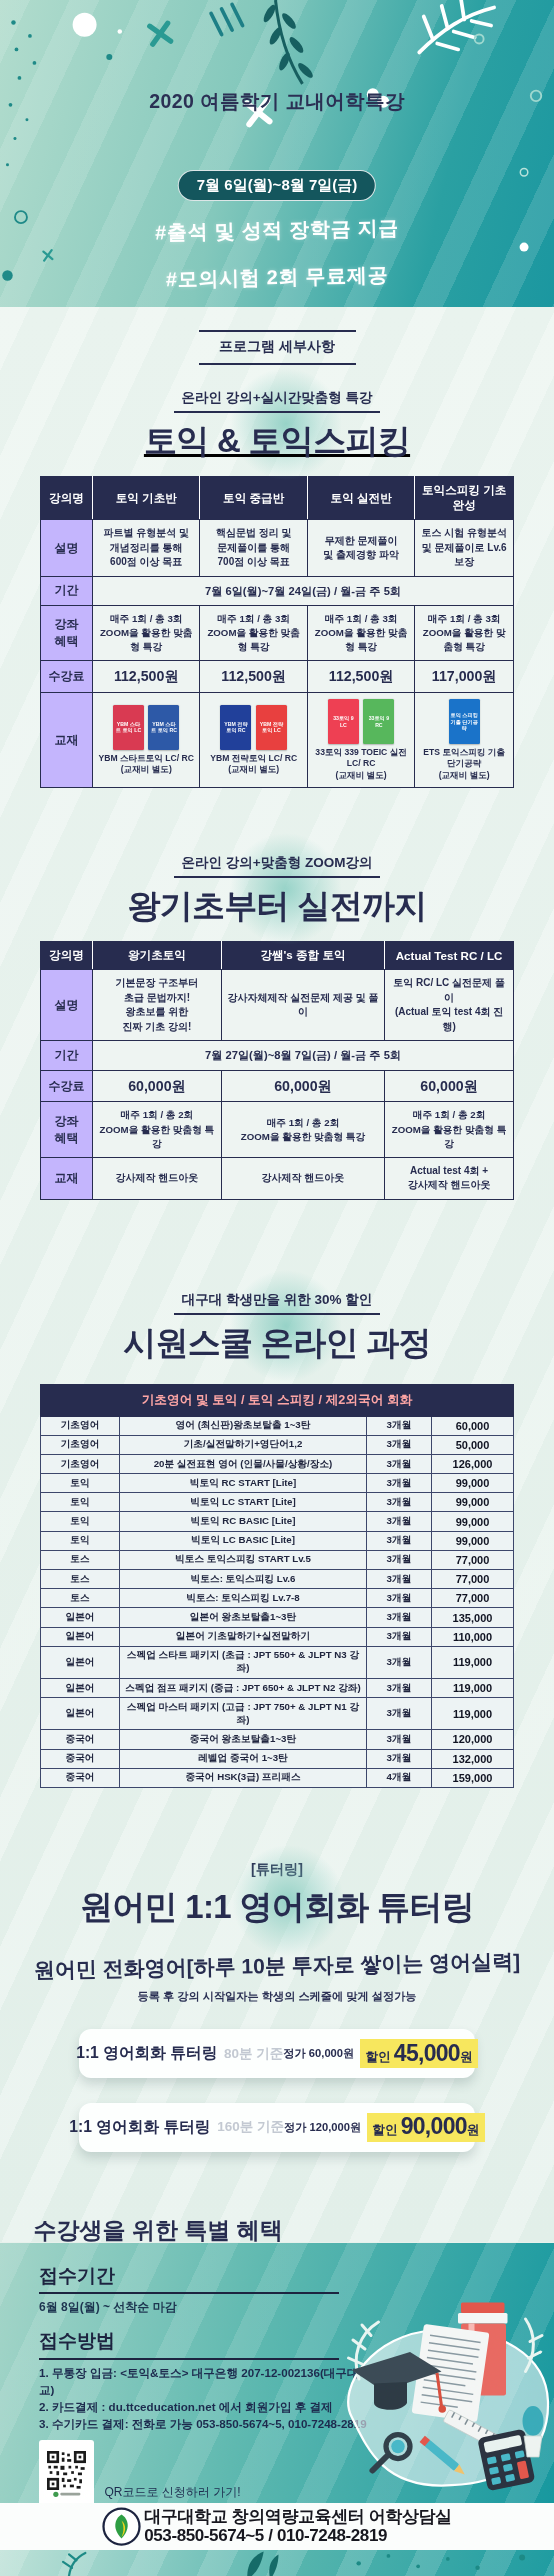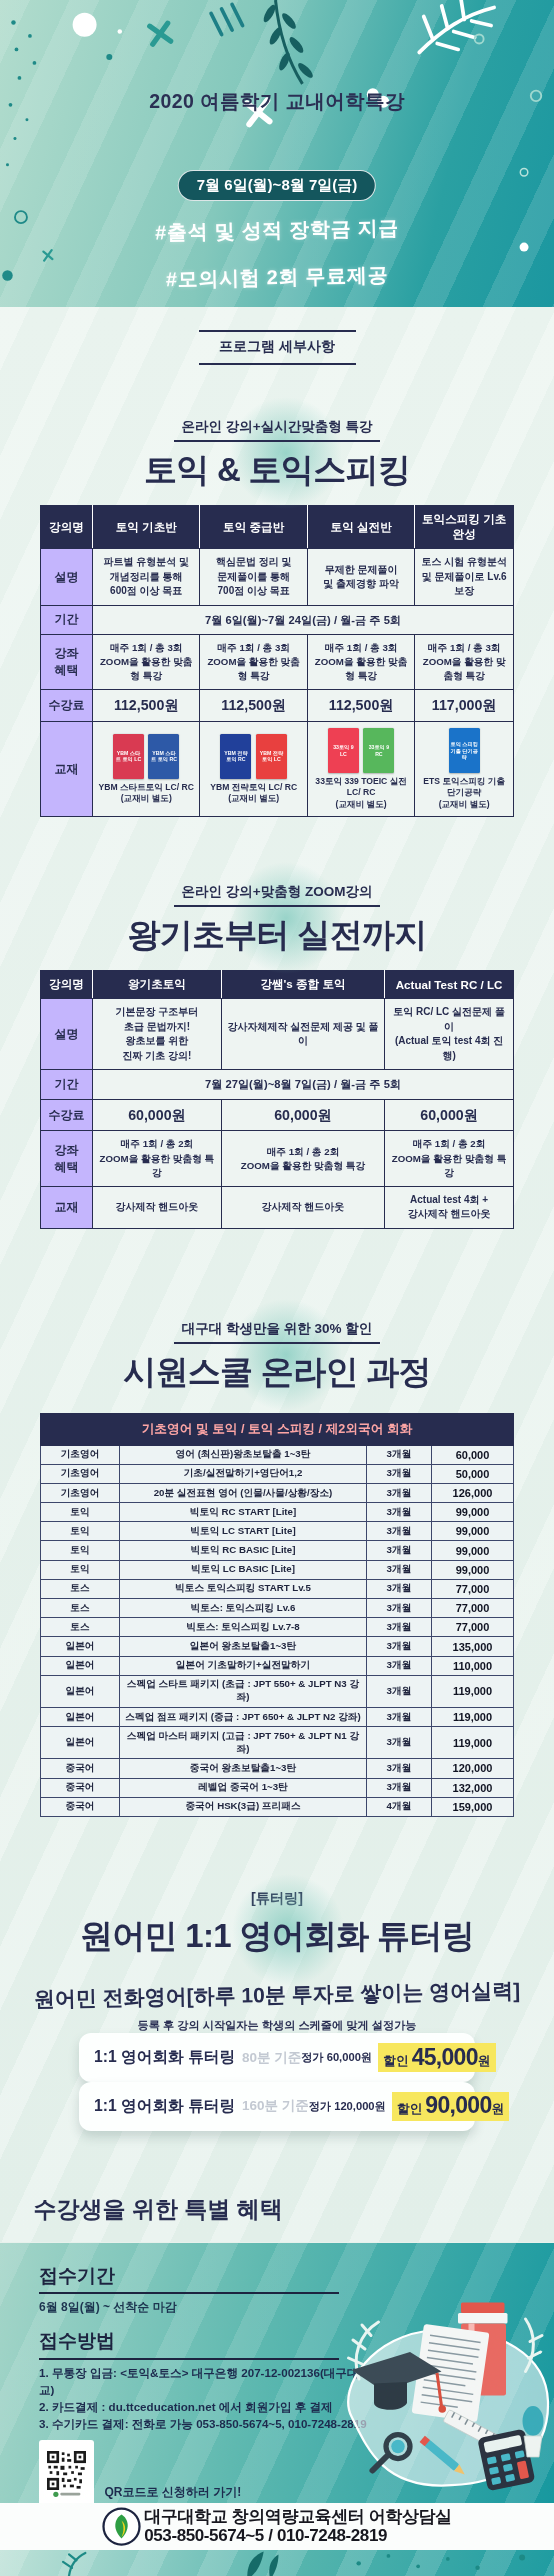--- a/index.html
+++ b/index.html
@@ -61,22 +61,22 @@
   .stable td.cat{width:69px;}
   .stable td.dur{width:55px;}
   .stable td.sprice{width:72px;font-size:11px;font-weight:800;color:#101322;}
 
   
   .tut{position:relative;text-align:center;margin-top:72px;}
   .tut-label{font-size:14.2px;font-weight:800;color:#272c4f;}
   .handwriting{margin-top:22.5px;font-size:21px;font-weight:700;color:#272c4f;transform:rotate(-1deg);
     font-family:"Liberation Sans","DejaVu Sans",cursive,sans-serif;}
   .tut-note{margin-top:9px;font-size:11.2px;font-weight:700;color:#2b3054;}
-  .tut-card{width:366px;margin:0 auto 0;background:#fdfffe;border-radius:12px;box-shadow:0 6px 10.5px rgba(40,70,70,.18);
-    display:flex;align-items:center;padding:9.7px 15px;text-align:left;}
+  .tut-card{width:366px;margin:25px auto 0;background:#fdfffe;border-radius:12px;box-shadow:0 6px 10.5px rgba(40,70,70,.18);
+    display:flex;align-items:center;padding:9.7px 15px;text-align:left;justify-content:center;}
   .tc-name{font-size:15.7px;font-weight:800;color:#272c4f;white-space:nowrap;}
   .tc-badge{margin-left:6.7px;font-size:13.5px;font-weight:800;color:#c3c9d2;white-space:nowrap;}
   .tc-price{margin-left:auto;font-size:11.2px;font-weight:700;color:#272c4f;white-space:nowrap;}
   .tc-hl{margin-left:6px;background:#f7e75e;padding:0.7px 5.2px 1.5px;white-space:nowrap;display:flex;align-items:baseline;}
   .tc-hl-label{font-size:12.7px;font-weight:800;color:#272c4f;margin-right:3px;}
   .tc-hl-num{font-size:23px;font-weight:800;color:#272c4f;letter-spacing:-0.7px;}
   .tc-hl-won{font-size:12.7px;font-weight:800;color:#272c4f;}
 
   
   .bens{width:487px;margin:63px auto 0;}
@@ -87,21 +87,21 @@
     background:
       repeating-linear-gradient(115deg, rgba(255,255,255,.12) 0 27px, rgba(255,255,255,0) 27px 63px),
       linear-gradient(100deg,#a4d5c8 0%,#5fb9b0 45%,#17989f 100%);}
   .f-inner{position:absolute;top:19.5px;left:39px;width:337px;}
   .f-head{font-size:19px;font-weight:800;color:#1d2440;padding-bottom:3.7px;border-bottom:2.2px solid #1d2440;width:300px;margin-bottom:5.2px;}
   .f-text{font-size:12px;font-weight:700;color:#1d3550;}
   .f-line{font-size:11.6px;font-weight:700;color:#1d2b4e;line-height:1.45;}
   .f-block2{margin-top:12px;}
   .qr-row{display:flex;align-items:flex-end;margin-top:7.5px;gap:10.5px;}
   .qr-box{width:49px;height:63px;background:#fff;border-radius:3px;display:flex;flex-direction:column;align-items:center;justify-content:center;gap:1.5px;padding:3px;}
-  .qr-cap{font-size:12px;font-weight:700;color:#1d2b4e;padding-bottom:7.5px;}
+  .qr-cap{font-size:12px;font-weight:400;color:#1d2b4e;padding-bottom:7.5px;}
   .illus{position:absolute;right:0;top:46px;pointer-events:none;}
 
   
   .band{position:absolute;top:2503px;left:0;width:554px;height:47px;background:#fbfdfc;display:flex;align-items:center;justify-content:center;gap:3px;}
   .band-text{text-align:left;color:#17171f;font-weight:800;line-height:1.08;font-size:17px;letter-spacing:-0.4px;}
   .tail{position:absolute;top:2550px;left:0;width:554px;height:26px;overflow:hidden;
     background:
       repeating-linear-gradient(115deg, rgba(255,255,255,.15) 0 27px, rgba(255,255,255,0) 27px 63px),
       linear-gradient(100deg,#bfe2d8 0%,#54b4ad 55%,#1f9ca1 100%);}
 </style>
@@ -175,21 +175,21 @@
     <div class="hero-sub">2020 여름학기 교내어학특강</div>
     <div class="date-pill">7월 6일(월)~8월 7일(금)</div>
     <div class="hashtag h1">#출석 및 성적 장학금 지급</div>
     <div class="hashtag h2">#모의시험 2회 무료제공</div>
   </header>
 
   <main class="main">
 
     <div class="pd">프로그램 세부사항</div>
 
-    <div class="sec-head" style="margin-top:53px;">
+    <div class="sec-head" style="margin-top:24px;text-decoration:underline;">
       <span class="blob"></span>
       <span class="sec-label">온라인 강의+실시간맞춤형 특강</span>
       <h2 class="sec-title">토익 &amp; 토익스피킹</h2>
     </div>
 
     <table class="ctable">
       <tbody>
           <tr class="head">
         <th>강의명</th>
         <th>토익 기초반</th>

